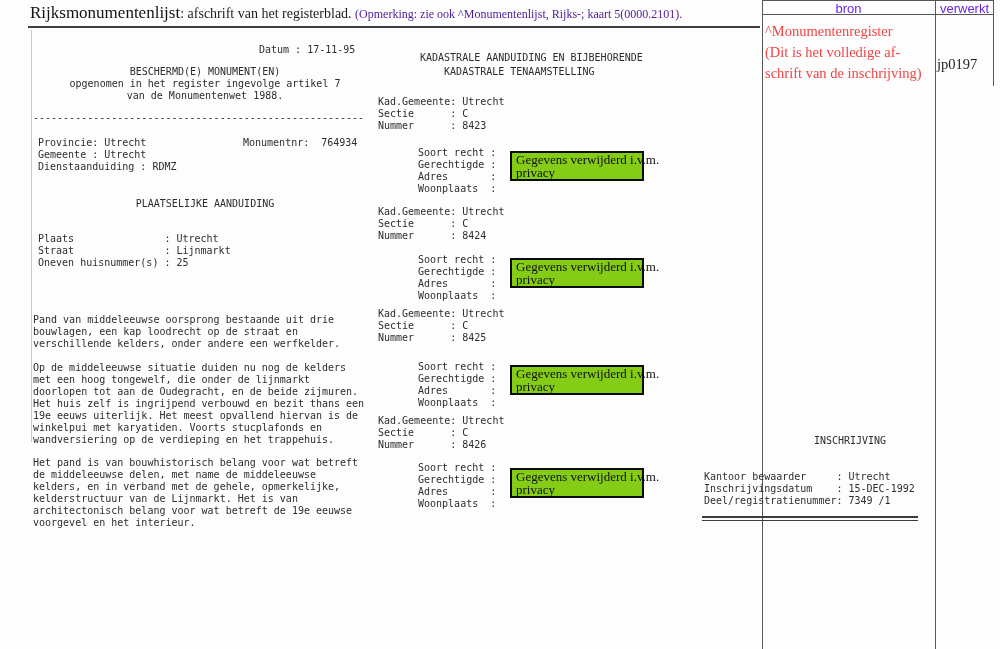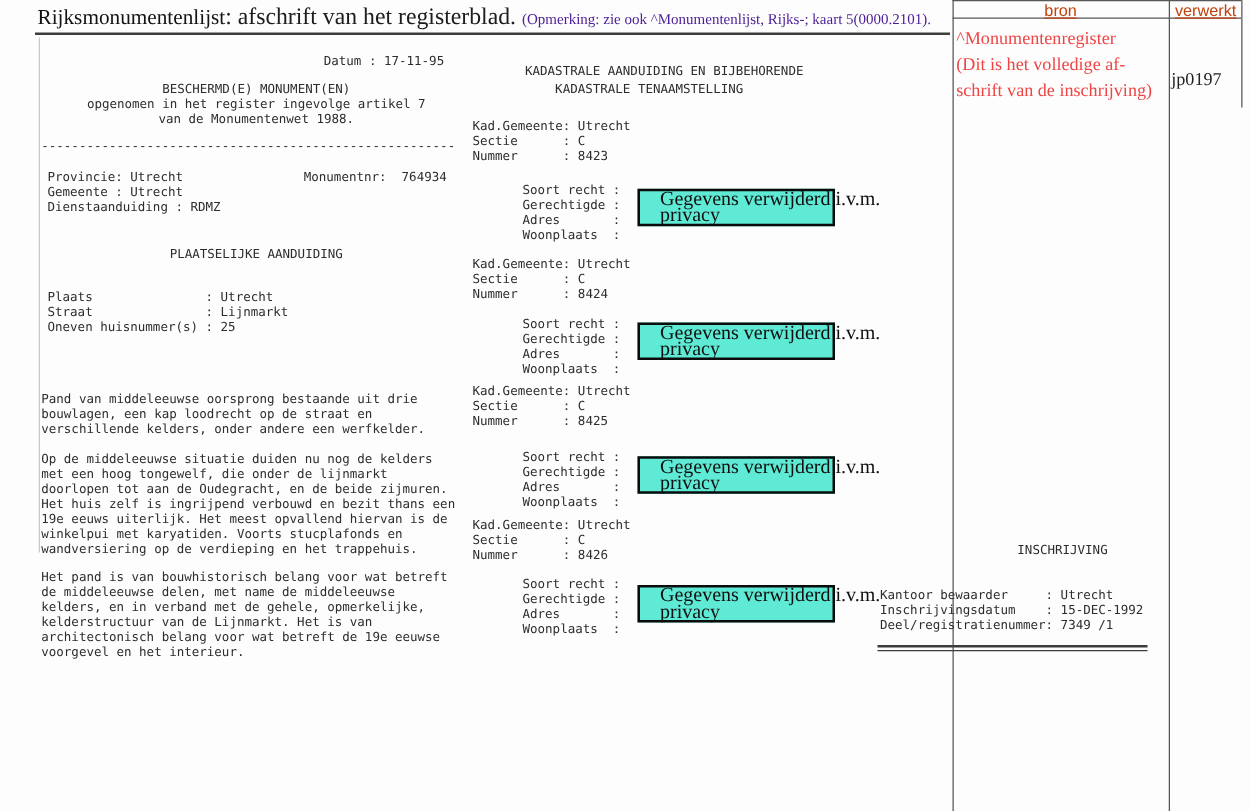--- a/index.html
+++ b/index.html
@@ -11,33 +11,33 @@
   .abs { position:absolute; }
   .mono { font-family:"DejaVu Sans Mono", monospace; font-size:10px; line-height:12px; white-space:pre; }
   .serif { font-family:"Liberation Serif", serif; }
   .sans { font-family:"Liberation Sans", sans-serif; }
   .center { text-align:center; }
   .vline { position:absolute; width:1px; background:#565656; }
   .hline { position:absolute; height:1px; background:#565656; }
 
   .header-row { left:30px; top:3px; white-space:nowrap; }
   .header-title { font-family:"Liberation Serif", serif; font-weight:normal; font-size:17px; color:#121212; }
-  .header-sub { font-family:"Liberation Serif", serif; font-size:19px; color:#1c1c1c; }
+  .header-sub { font-family:"Liberation Serif", serif; font-size:14px; color:#1c1c1c; }
   .header-remark { font-family:"Liberation Serif", serif; font-size:12px; color:#4c1d95; }
   .header-underline { left:28px; top:26px; width:732px; height:2px; background:#3e3e3e; position:absolute; }
 
-  .log-col-head { top:1px; font-size:13px; color:#c2410c; text-align:center;text-decoration:underline; }
+  .log-col-head { top:1px; font-size:13px; color:#6d28d9; text-align:center; }
   .log-bron-text { left:765px; top:21px; width:172px; font-size:14.5px; line-height:21px; color:#ef4444; white-space:pre; }
   .log-verwerkt-val { left:937px; top:56px; font-size:14.5px; color:#222; }
 
   .privacy-box {
     position:absolute; left:510px; width:122px; height:24px;
-    border:2px solid #0b0b0b; background:#5eead4;
-    font-family:"Liberation Serif", serif; font-size:16px; line-height:12.5px;
-    color:#101010; padding:1px 16px; white-space:pre;
+    border:2px solid #0b0b0b; background:#84cc16;
+    font-family:"Liberation Serif", serif; font-size:13px; line-height:12.5px;
+    color:#101010; padding:1px 4px; white-space:pre;
   }
   .dblline { position:absolute; left:702px; top:516px; width:216px; height:2px;
     border-top:2px solid #3c3c3c; border-bottom:1px solid #3c3c3c; }
   .faint-left { position:absolute; left:31px; top:30px; width:1px; height:412px; background:#c9c9c9; }
 </style>
 </head>
 <body>
 
 <div class="page">
 

